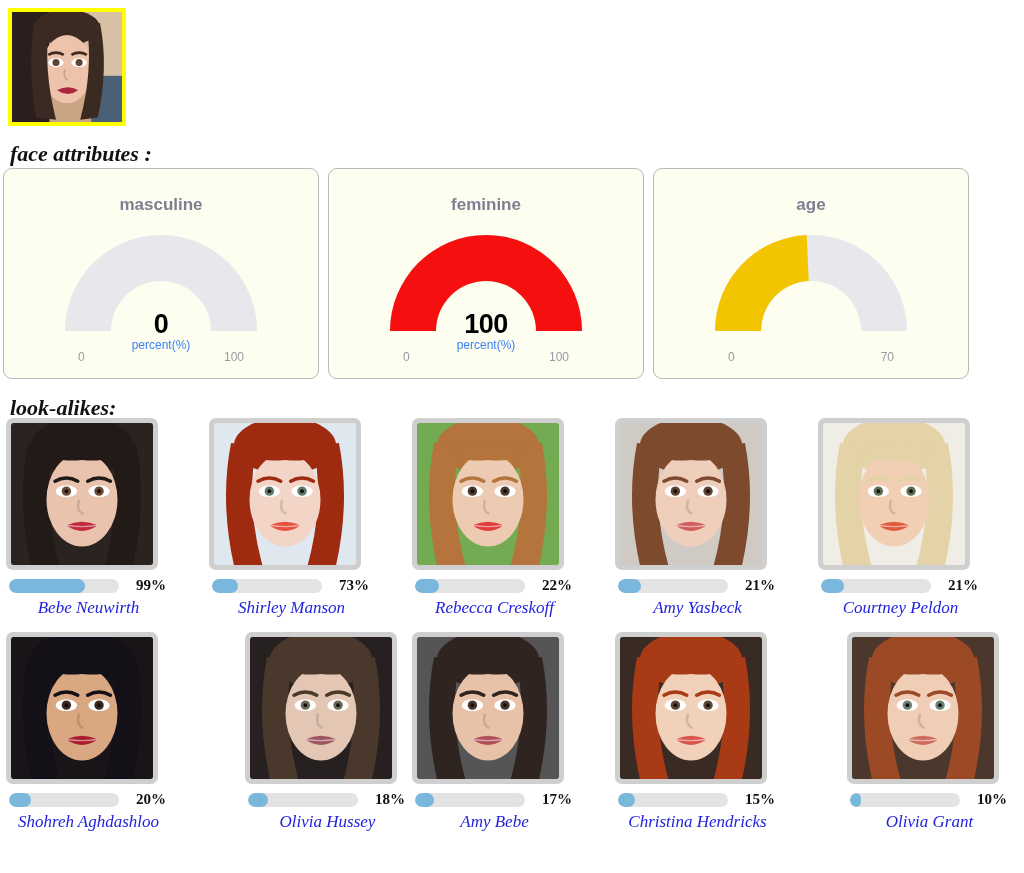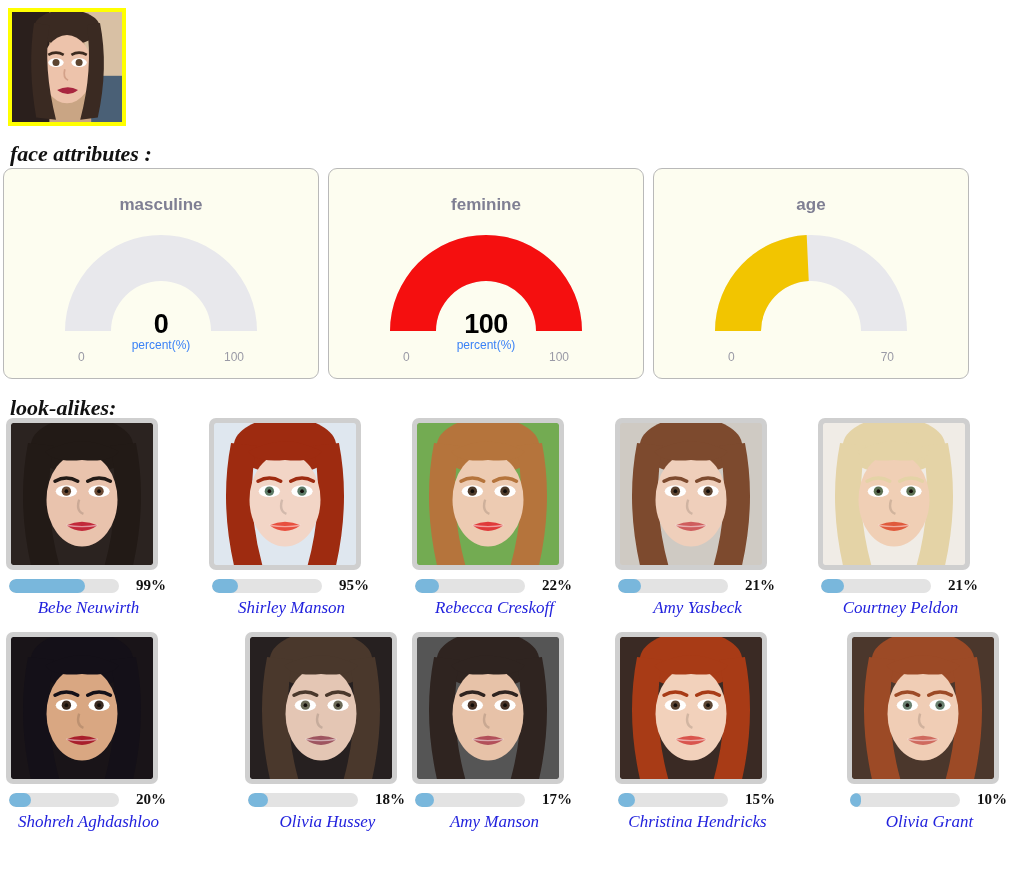--- a/index.html
+++ b/index.html
@@ -321,21 +321,21 @@
     <path d="M48 54 Q45.5 62 51 64" stroke="rgba(0,0,0,0.13)" stroke-width="1.7" fill="none"></path>
     <path d="M39 72 Q50 67 61 72 Q50 80 39 72 Z" fill="#e8503f"></path>
     <path d="M39 72 Q50 74 61 72" stroke="rgba(255,255,255,0.5)" stroke-width="1" fill="none"></path>
   </svg>
           </div>
        </div>
        <div class="score-line">
          <div class="score-bar-track">
            <div class="score-bar-fill" style="width:24%;background:#79b7dc"></div>
          </div>
-         <div class="score-pct">95%</div>
+         <div class="score-pct">73%</div>
        </div>
        <div class="lookalike-name">Shirley Manson</div>
       </div>
       <div class="lookalike-cell" style="left: 412px;">
         <div class="thumb-frame">
          <div class="photo-canvas">
             <svg viewBox="0 0 100 100" preserveAspectRatio="none" aria-hidden="true">
     <rect x="0" y="0" width="100" height="100" fill="#73ab52"></rect>
     <ellipse cx="50" cy="16" rx="36" ry="20" fill="#b5743c"></ellipse>
     <path d="M12 14 Q4 55 14 100 L34 100 Q22 56 30 16 Z" fill="#b5743c"></path>
@@ -523,21 +523,21 @@
     <path d="M39 72 Q50 74 61 72" stroke="rgba(255,255,255,0.5)" stroke-width="1" fill="none"></path>
   </svg>
           </div>
        </div>
        <div class="score-line">
          <div class="score-bar-track">
            <div class="score-bar-fill" style="width:17%;background:#79b7dc"></div>
          </div>
          <div class="score-pct">17%</div>
        </div>
-       <div class="lookalike-name">Amy Manson</div>
+       <div class="lookalike-name">Amy Bebe</div>
       </div>
       <div class="lookalike-cell" style="left: 615px;">
         <div class="thumb-frame">
          <div class="photo-canvas">
             <svg viewBox="0 0 100 100" preserveAspectRatio="none" aria-hidden="true">
     <rect x="0" y="0" width="100" height="100" fill="#3a2a24"></rect>
     <ellipse cx="50" cy="16" rx="36" ry="20" fill="#a83b16"></ellipse>
     <path d="M12 14 Q4 55 14 100 L34 100 Q22 56 30 16 Z" fill="#a83b16"></path>
     <path d="M88 14 Q96 55 86 100 L66 100 Q78 56 70 16 Z" fill="#a83b16"></path>
     <ellipse cx="50" cy="54" rx="25" ry="33" fill="#f2d1bb"></ellipse>

